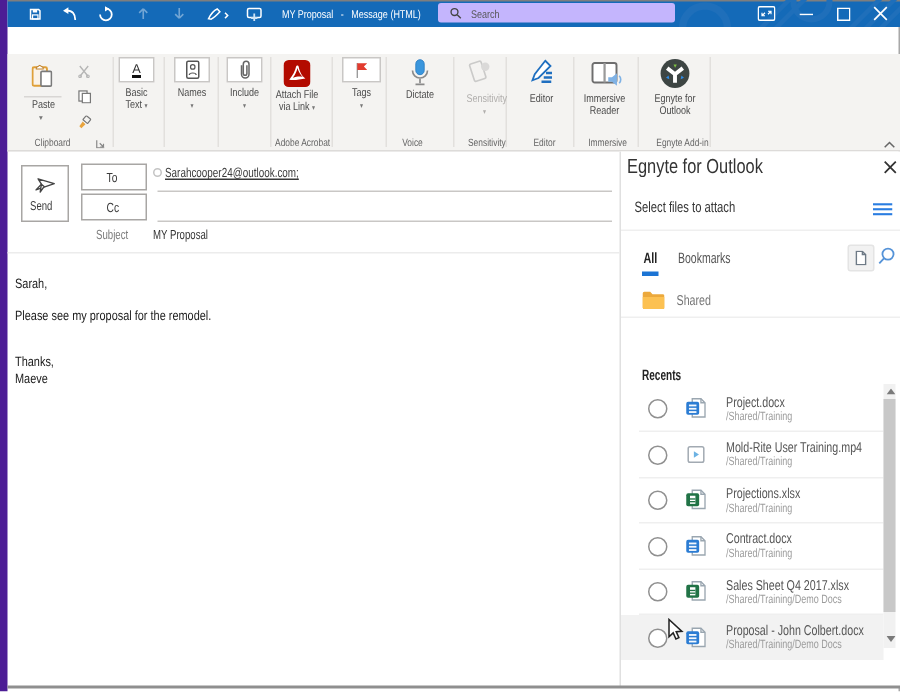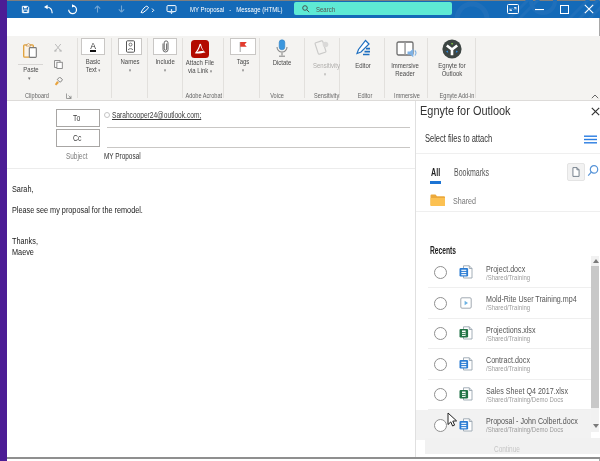--- a/index.html
+++ b/index.html
@@ -1,18 +1,18 @@
 <!DOCTYPE html>
 <html><head>
 <meta charset="utf-8">
 <style>
   html,body{margin:0;padding:0;}
   *{box-sizing:border-box;}
   body{width:600px;height:461px;font-family:"Liberation Sans",sans-serif;overflow:hidden;}
-  #app{position:relative;width:600px;height:461px;background:#fff;border-left:7px solid #4c1d95;border-right:1px solid #a8a8a8;}
+  #app{position:relative;width:600px;height:461px;background:#fff;border-left:5px solid #4c1d95;border-right:1px solid #a8a8a8;}
   .abs{position:absolute;}
   .t{position:absolute;display:inline-block;transform-origin:0 0;white-space:nowrap;}
   
   #titlebar{left:0;top:0;width:600px;height:18px;background:#146ab8;overflow:hidden;}
   
   #tabrow{left:0;top:18px;width:600px;height:18px;background:#fff;}
   .tab{position:absolute;top:3px;font-size:9px;color:#444;white-space:nowrap;display:inline-block;transform:scaleX(0.79);transform-origin:0 0;}
   
   #ribbon{left:0;top:36px;width:600px;height:65px;background:#f4f3f1;border-bottom:1px solid #dddbd9;}
   .vsep{position:absolute;top:2px;width:1px;height:60px;background:#e2e0dd;}
@@ -69,21 +69,21 @@
       </svg>
     <svg class="abs" style="left:133px;top:4.5px" width="15" height="9" viewBox="0 0 15 9">
         <path d="M1 7.5 C3 3.5 5 1.8 6.8 1 L8.6 2.8 C7 4.5 5 6.5 2.8 7.8 Z" fill="none" stroke="#fff" stroke-width="1"></path>
         <path d="M12 3.5 l1.8 1.8 l-1.8 1.8" fill="none" stroke="#fff" stroke-width="1"></path>
       </svg>
     <svg class="abs" style="left:159px;top:4px" width="11" height="11" viewBox="0 0 11 11">
         <rect x="1" y="1.6" width="9" height="6" rx="1" fill="none" stroke="#fff" stroke-width="1"></rect>
         <path d="M5.5 5 L5.5 10 M3.4 8 L7.6 8" stroke="#cfe3f5" stroke-width="1.2"></path>
       </svg>
     <span class="t" style="left:183px;top:4.5px;font-size:7.5px;color:#fff;transform:scaleX(0.8);">MY Proposal&nbsp;&nbsp;&nbsp;-&nbsp;&nbsp;&nbsp;Message (HTML)</span>
-    <div class="abs" style="left:287px;top:2px;width:158px;height:13px;background:#5eead4;border-radius:2px;text-decoration:underline;">
+    <div class="abs" style="left:287px;top:2px;width:158px;height:13px;background:#c4b5fd;border-radius:2px;text-decoration:underline;">
       <svg class="abs" style="left:8px;top:2.5px" width="8" height="8" viewBox="0 0 8 8">
           <circle cx="3" cy="3" r="2.3" fill="none" stroke="#444" stroke-width="0.9"></circle>
           <line x1="4.8" y1="4.8" x2="7.2" y2="7.2" stroke="#444" stroke-width="0.9"></line>
         </svg>
       <span class="t" style="left:22px;top:2.5px;font-size:7.5px;color:#555;transform:scaleX(0.8);">Search</span>
     </div>
     <svg class="abs" style="left:500px;top:4px" width="12" height="10" viewBox="0 0 12 10">
         <rect x="0.5" y="0.5" width="11" height="9" rx="1" fill="none" stroke="#fff" stroke-width="1"></rect>
         <path d="M3 6.5 l2 -2 M5 6.5 l-2 0 l0 -2 M9 3.5 l-2 2 M7 3.5 l2 0 l0 2" stroke="#fff" stroke-width="0.8" fill="none"></path>
       </svg>
@@ -218,20 +218,27 @@
       <path d="M16 12.8 l-1.7 -1.4 l-0.5 2.4 z" fill="#2e8be6"></path>
     </svg>
     <div class="rlbl" style="left:426px;top:26px;width:38px;">Egnyte for<br>Outlook</div>
     <div class="glbl" style="left:426px;width:48px;">Egnyte Add-in</div>
 
     <svg class="abs" style="left:584px;top:58px" width="8" height="5" viewBox="0 0 8 5">
         <path d="M0.8 4.2 L4 1 L7.2 4.2" fill="none" stroke="#666" stroke-width="1"></path>
       </svg>
   </div>
 
+  <div class="fieldbtn" style="left:9px;top:110px;width:32px;height:38px;flex-direction:column;">
+    <svg width="16" height="12" viewBox="0 0 16 12" style="margin-top:2px;">
+        <path d="M2 8.6 L14.2 4.4 L3.4 1.2 L5.6 4.8 Z" fill="#fff" stroke="#444" stroke-width="0.9" stroke-linejoin="round"></path>
+        <path d="M5.6 4.8 L4.8 10 L7.4 6.4 Z" fill="#fff" stroke="#444" stroke-width="0.9" stroke-linejoin="round"></path>
+      </svg>
+    <span class="t" style="position:static;font-size:8.5px;margin-top:2px;transform:scaleX(0.75);">Send</span>
+  </div>
   <div class="fieldbtn" style="left:49px;top:109px;width:44px;height:18px;">
       <span class="t" style="position:static;font-size:8.8px;transform:scaleX(0.78);">To</span>
     </div>
   <div class="fieldbtn" style="left:49px;top:129px;width:44px;height:18px;">
       <span class="t" style="position:static;font-size:8.8px;transform:scaleX(0.78);">Cc</span>
     </div>
   <div class="abs" style="left:97px;top:112px;width:6px;height:6px;border:1px solid #c4c4c4;border-radius:50%;"></div>
   <span class="t" style="left:105px;top:109.5px;font-size:8.8px;color:#3a3a3a;text-decoration:underline;text-decoration-skip-ink:none;text-decoration-thickness:0.8px;transform:scaleX(0.75);">Sarahcooper24@outlook.com;</span>
   <div class="fline" style="left:100px;top:127px;width:303px;"></div>
   <div class="fline" style="left:100px;top:147px;width:303px;"></div>
@@ -352,21 +359,20 @@
 
   <div class="abs" style="left:584px;top:256px;width:8px;height:176px;background:#f1f1f1;"></div>
   <svg class="abs" style="left:585.5px;top:259px" width="6" height="4">
       <path d="M3 0 L6 4 L0 4 Z" fill="#7a7a7a"></path>
     </svg>
   <div class="abs" style="left:584px;top:266px;width:8px;height:142px;background:#c8c8c8;"></div>
   <svg class="abs" style="left:585.5px;top:424px" width="6" height="4">
       <path d="M3 4 L6 0 L0 0 Z" fill="#7a7a7a"></path>
     </svg>
 
-  <div class="abs" style="left:418px;top:438px;width:177px;height:16px;background:#f1f1f1;text-align:center;"><span class="t" style="position:static;font-size:9.5px;color:#c6c6c6;transform:scaleX(0.68);line-height:16px;">Continue</span></div>
 
   <div class="abs" style="left:0;top:457px;width:600px;height:1.5px;background:#8f8f8f;"></div>
   <div class="abs" style="left:598px;top:18px;width:1px;height:440px;background:#b8b8b8;"></div>
 
   <svg class="abs" style="left:440px;top:412px" width="12" height="16" viewBox="0 0 12 16">
       <path d="M1 1 L1 12.5 L3.8 9.9 L5.6 14 L7.6 13.1 L5.8 9.1 L9.6 8.9 Z" fill="#fff" stroke="#222" stroke-width="1"></path>
     </svg>
 </div>
 
 </body></html>

